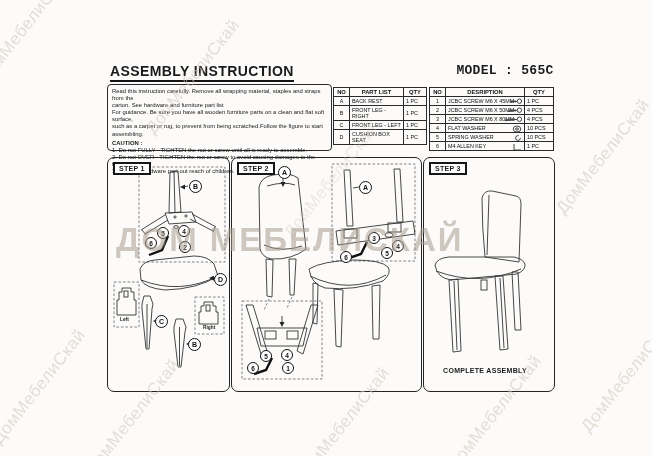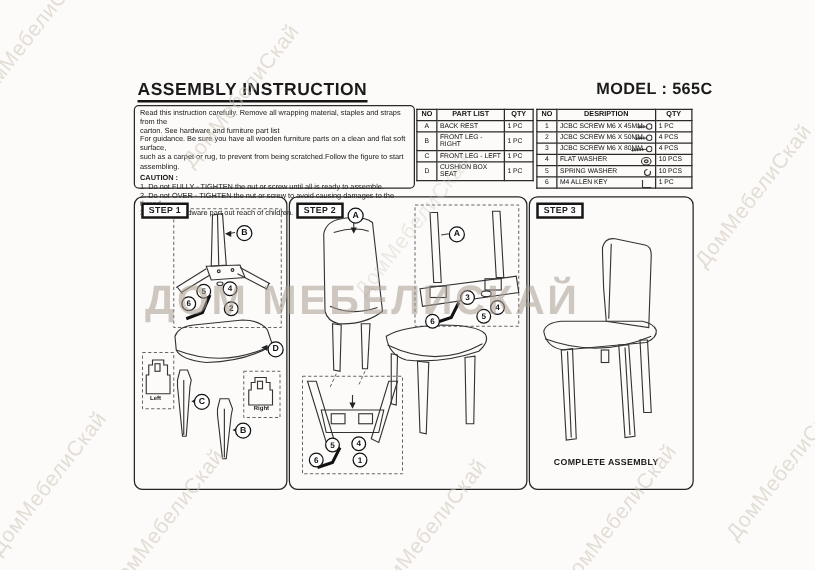--- a/index.html
+++ b/index.html
@@ -20,22 +20,22 @@
     font-size:33px;font-weight:700;letter-spacing:2px;
     color:#a89d90;opacity:.55;pointer-events:none;
   }
   
   .title{
     position:absolute;left:110px;top:63px;z-index:2;
     font-size:14px;font-weight:700;letter-spacing:.4px;
     border-bottom:2px solid #161616;padding-bottom:1px;
   }
   .model{
-    position:absolute;left:470px;top:63px;width:100px;text-align:right;z-index:2;
-    font-size:13px;font-weight:700;letter-spacing:.3px;
+    position:absolute;left:455px;top:63px;width:100px;text-align:center;z-index:2;
+    font-size:13px;font-weight:700;letter-spacing:.3px;font-family:Liberation Mono, monospace;
   }
   .instr{
     position:absolute;left:107px;top:84px;width:215px;height:59px;z-index:2;
     border:1px solid #2a2a2a;border-radius:4px;padding:3px 4px;
     font-size:5.9px;line-height:7.1px;
   }
   .instr .caut{margin-top:2px;font-weight:700;}
   table.tb{position:absolute;z-index:2;border-collapse:collapse;background:#fff0;}
   table.tb th,table.tb td{
     border:1px solid #2a2a2a;font-size:5.4px;line-height:6px;

